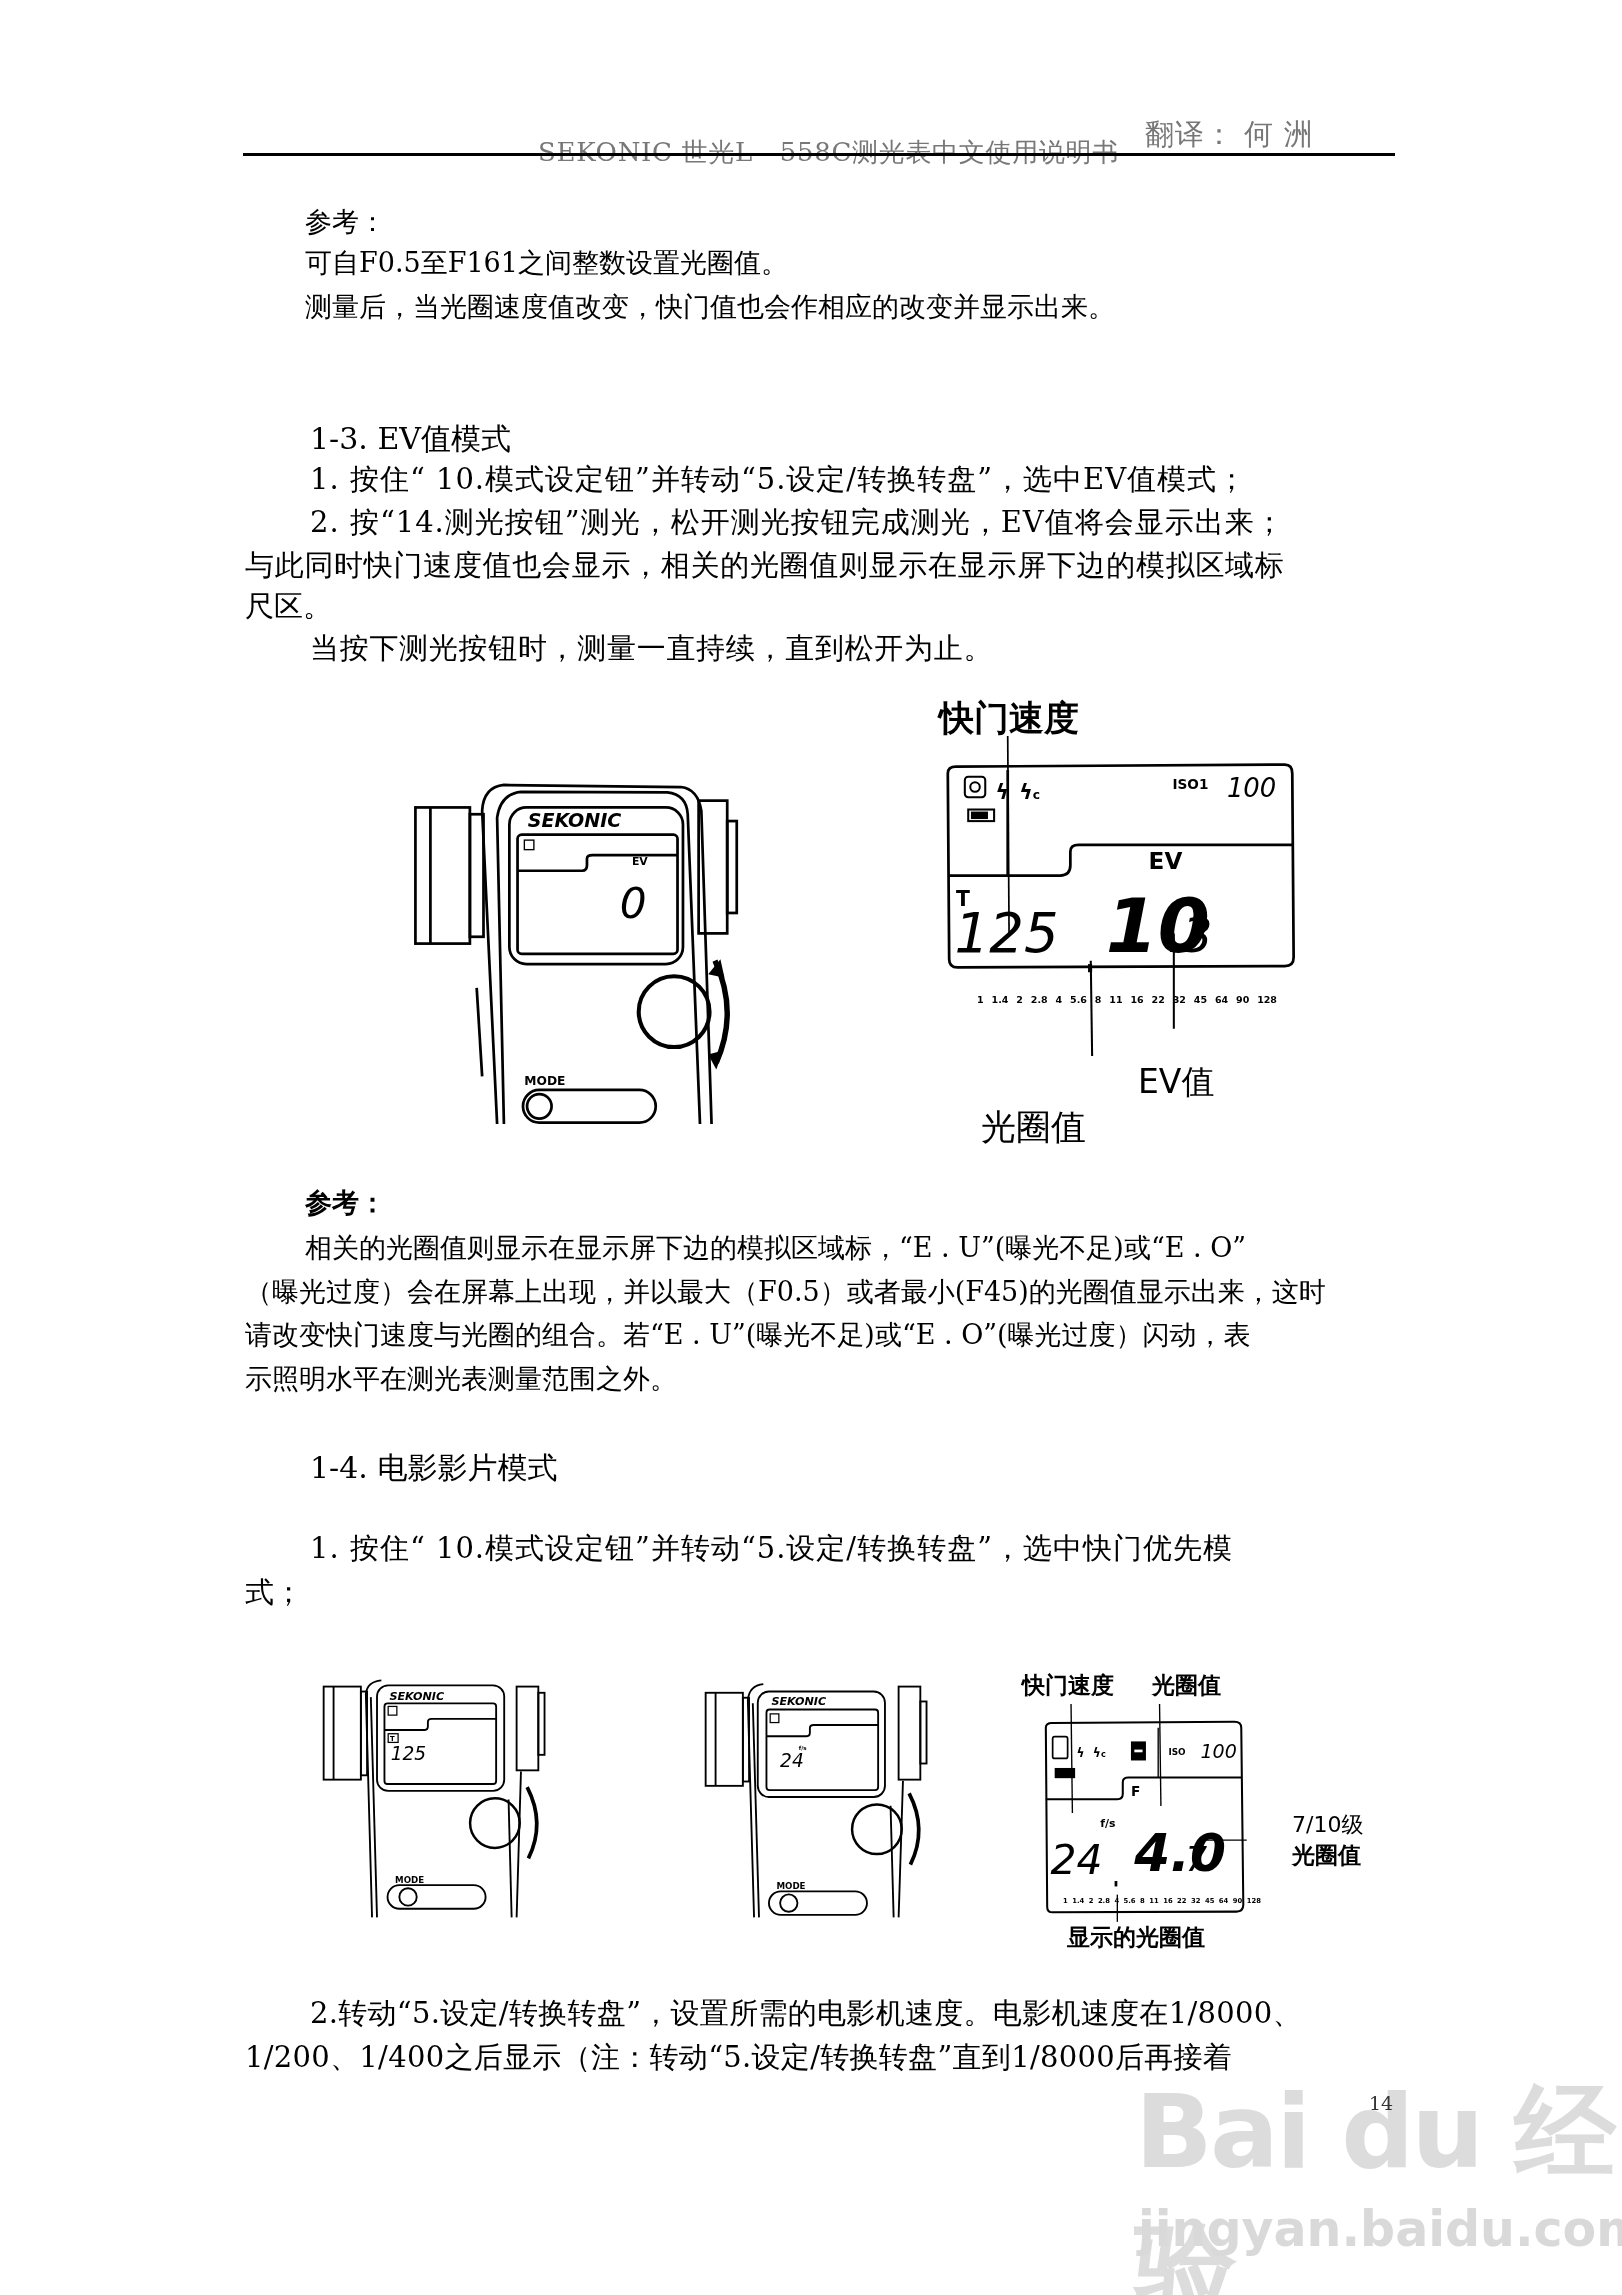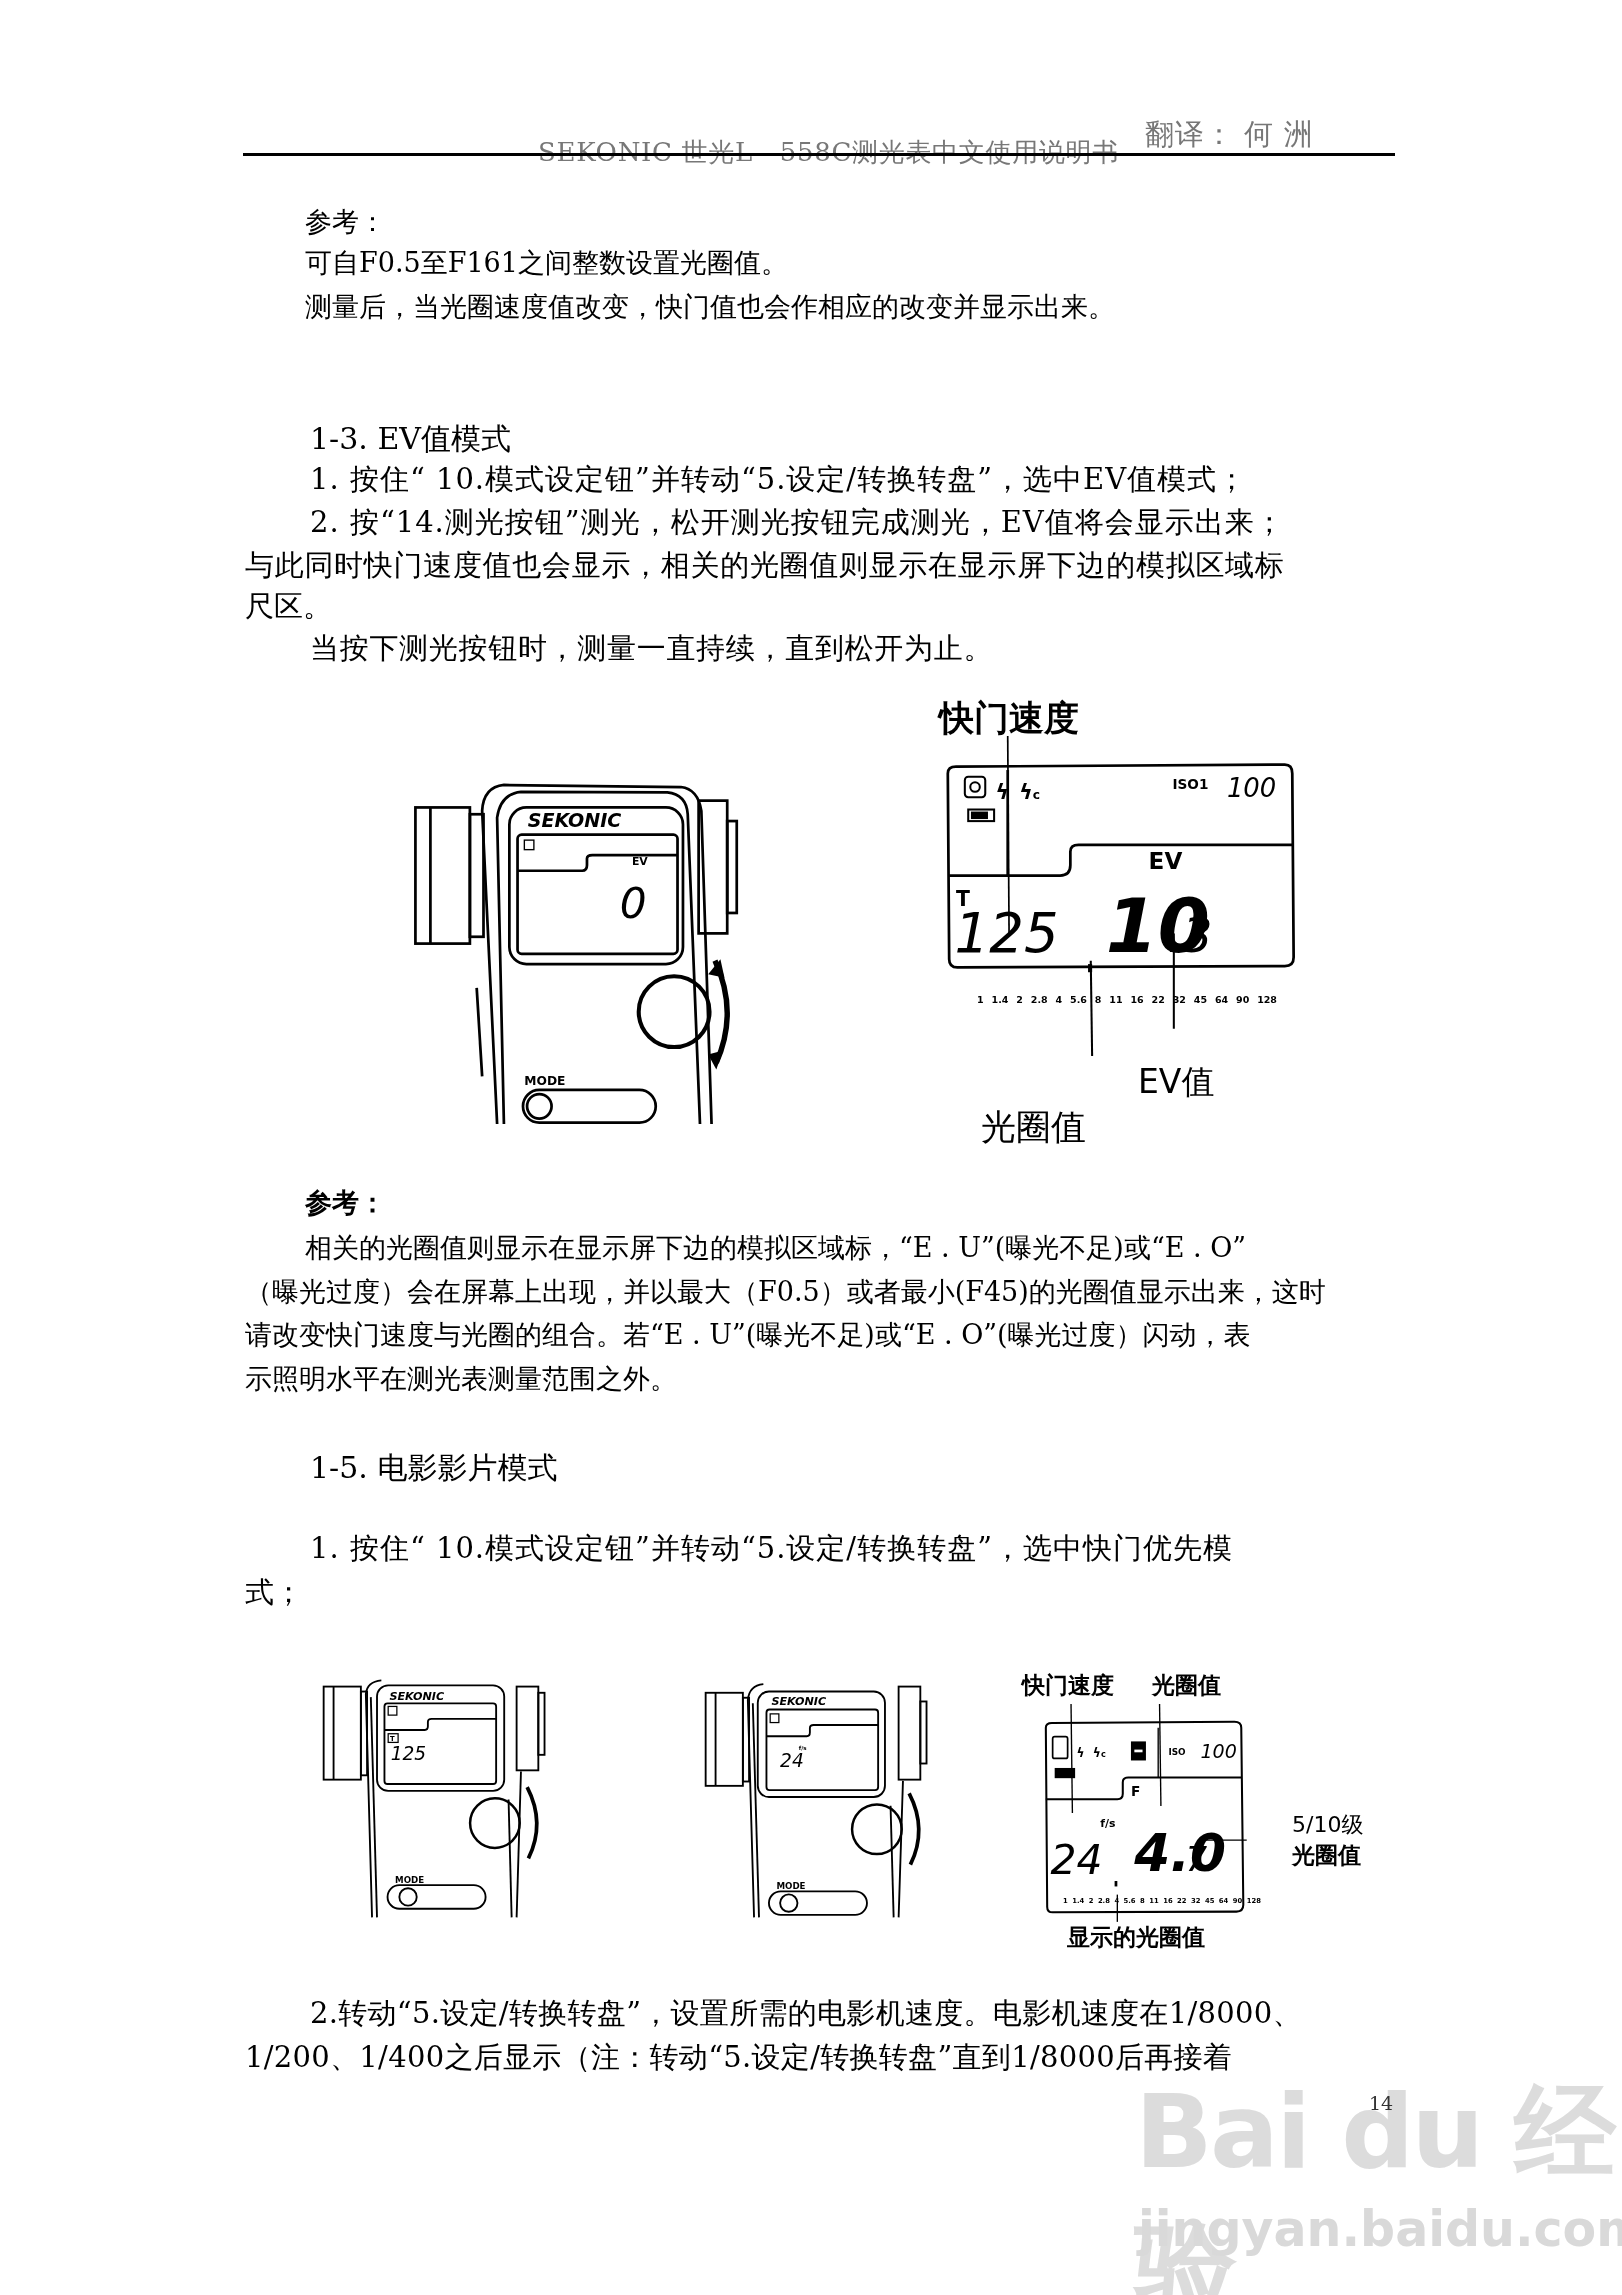--- a/index.html
+++ b/index.html
@@ -105,21 +105,21 @@
 </div>
 <div class="abs lbl" style="left:1138px;top:1060px;font-size:33px;font-weight:normal;">EV值</div>
 <div class="abs lbl" style="left:981px;top:1104px;font-size:35px;font-weight:normal;">光圈值</div>
 
 <div class="abs txt bold" style="left:305px;top:1189px;">参考：</div>
 <div class="abs txt" style="left:305px;top:1234px;">相关的光圈值则显示在显示屏下边的模拟区域标，“E . U”(曝光不足)或“E . O”</div>
 <div class="abs txt" style="left:245px;top:1278px;">（曝光过度）会在屏幕上出现，并以最大（F0.5）或者最小(F45)的光圈值显示出来，这时</div>
 <div class="abs txt" style="left:245px;top:1321px;">请改变快门速度与光圈的组合。若“E . U”(曝光不足)或“E . O”(曝光过度）闪动，表</div>
 <div class="abs txt" style="left:245px;top:1365px;">示照明水平在测光表测量范围之外。</div>
 
-<div class="abs h2" style="left:310px;top:1448px;">1-5.  电影影片模式</div>
+<div class="abs h2" style="left:310px;top:1448px;">1-4.  电影影片模式</div>
 <div class="abs p" style="left:310px;top:1534px;letter-spacing:1px;">1. 按住“ 10.模式设定钮”并转动“5.设定/转换转盘”，选中快门优先模</div>
 <div class="abs p" style="left:245px;top:1578px;">式；</div>
 
 <svg class="abs" style="left:310px;top:1663px;" width="273" height="273" viewBox="0 0 440 380">
   <g fill="none" stroke="#000" stroke-width="3">
     <rect x="22" y="8" width="60" height="150"></rect>
     <line x1="38" y1="8" x2="38" y2="158"></line>
     <rect x="82" y="16" width="10" height="135"></rect>
     <path d="M100 380 L90 20 Q92 0 115 -2"></path>
     <path d="M108 380 L98 25"></path>
@@ -206,21 +206,21 @@
     <span>8</span>
     <span>11</span>
     <span>16</span>
     <span>22</span>
     <span>32</span>
     <span>45</span>
     <span>64</span>
     <span>90</span>
     <span>128</span>
 </div>
-<div class="abs lbl" style="left:1292px;top:1810px;font-size:22px;font-weight:normal;">5/10级</div>
+<div class="abs lbl" style="left:1292px;top:1810px;font-size:22px;font-weight:normal;">7/10级</div>
 <div class="abs lbl" style="left:1292px;top:1840px;font-size:23px;">光圈值</div>
 <div class="abs lbl" style="left:1067px;top:1922px;font-size:23px;text-align:center;">显示的光圈值</div>
 
 <div class="abs p" style="left:310px;top:1999px;letter-spacing:0.3px;">2.转动“5.设定/转换转盘”，设置所需的电影机速度。电影机速度在1/8000、</div>
 <div class="abs p" style="left:245px;top:2043px;letter-spacing:0.3px;">1/200、1/400之后显示（注：转动“5.设定/转换转盘”直到1/8000后再接着</div>
 
 <div class="abs wm" style="left:1135px;top:2065px;font-size:102px;letter-spacing:-2.7px;opacity:0.9;">Bai du 经验</div>
 <div class="abs wm" style="left:1138px;top:2201px;font-size:49px;">jingyan.baidu.com</div>
 <div class="abs txt" style="left:1369px;top:2094px;font-size:19px;color:#333;">14</div>
 

